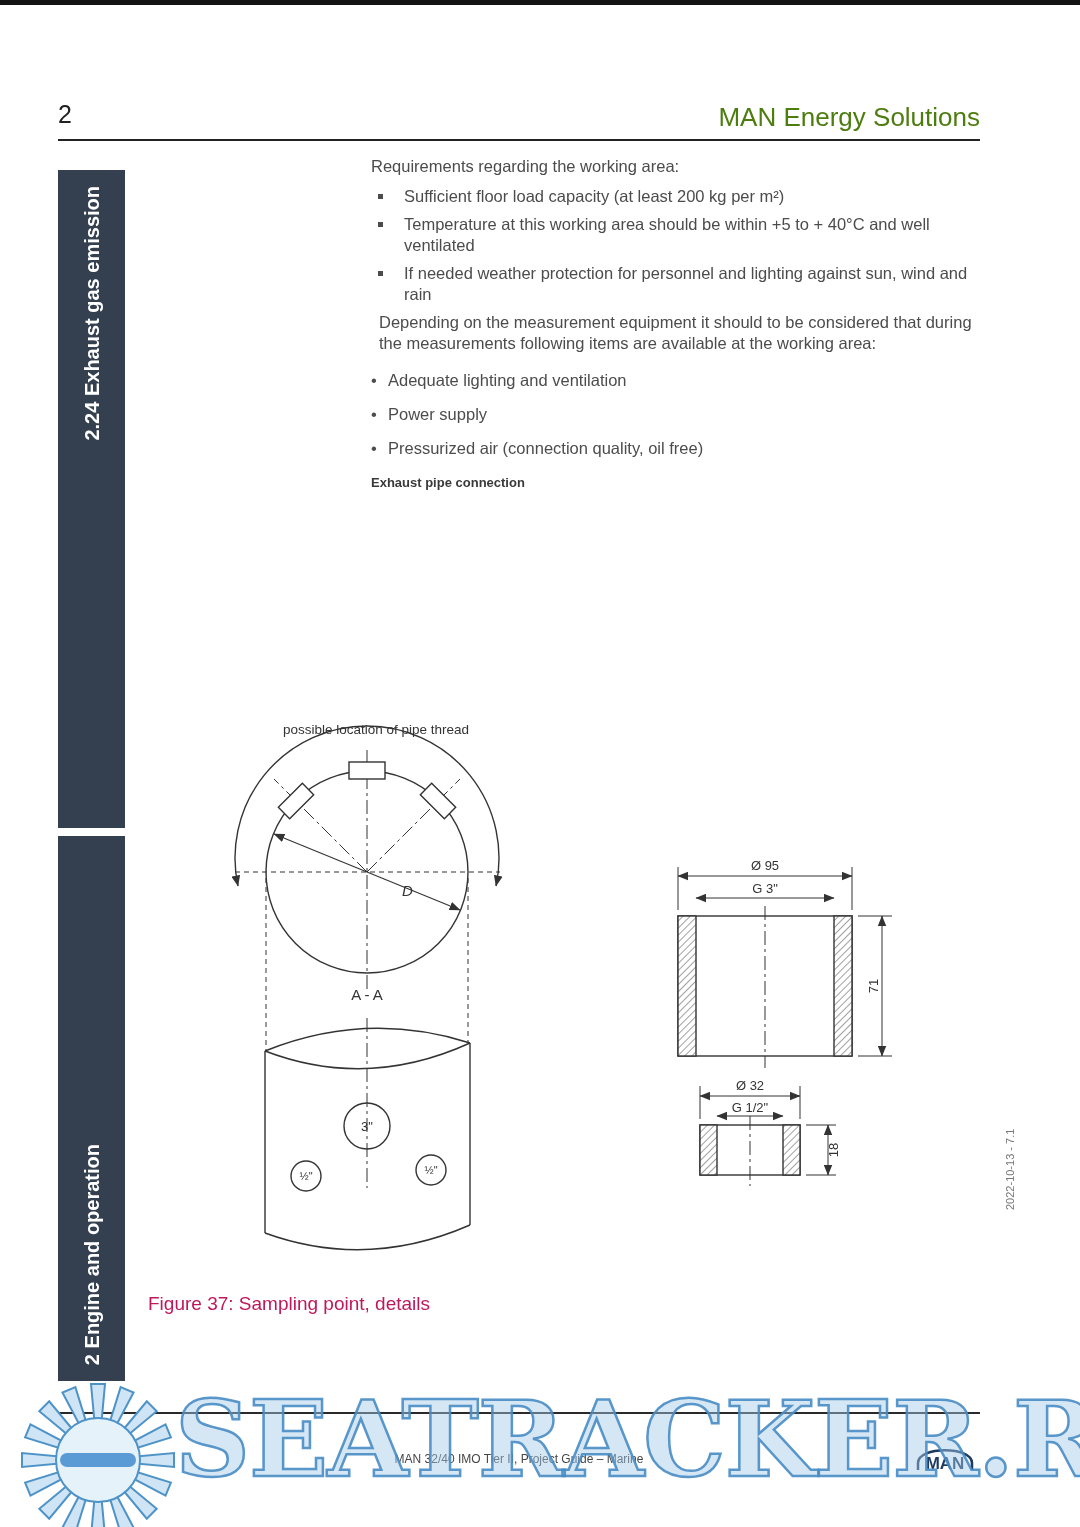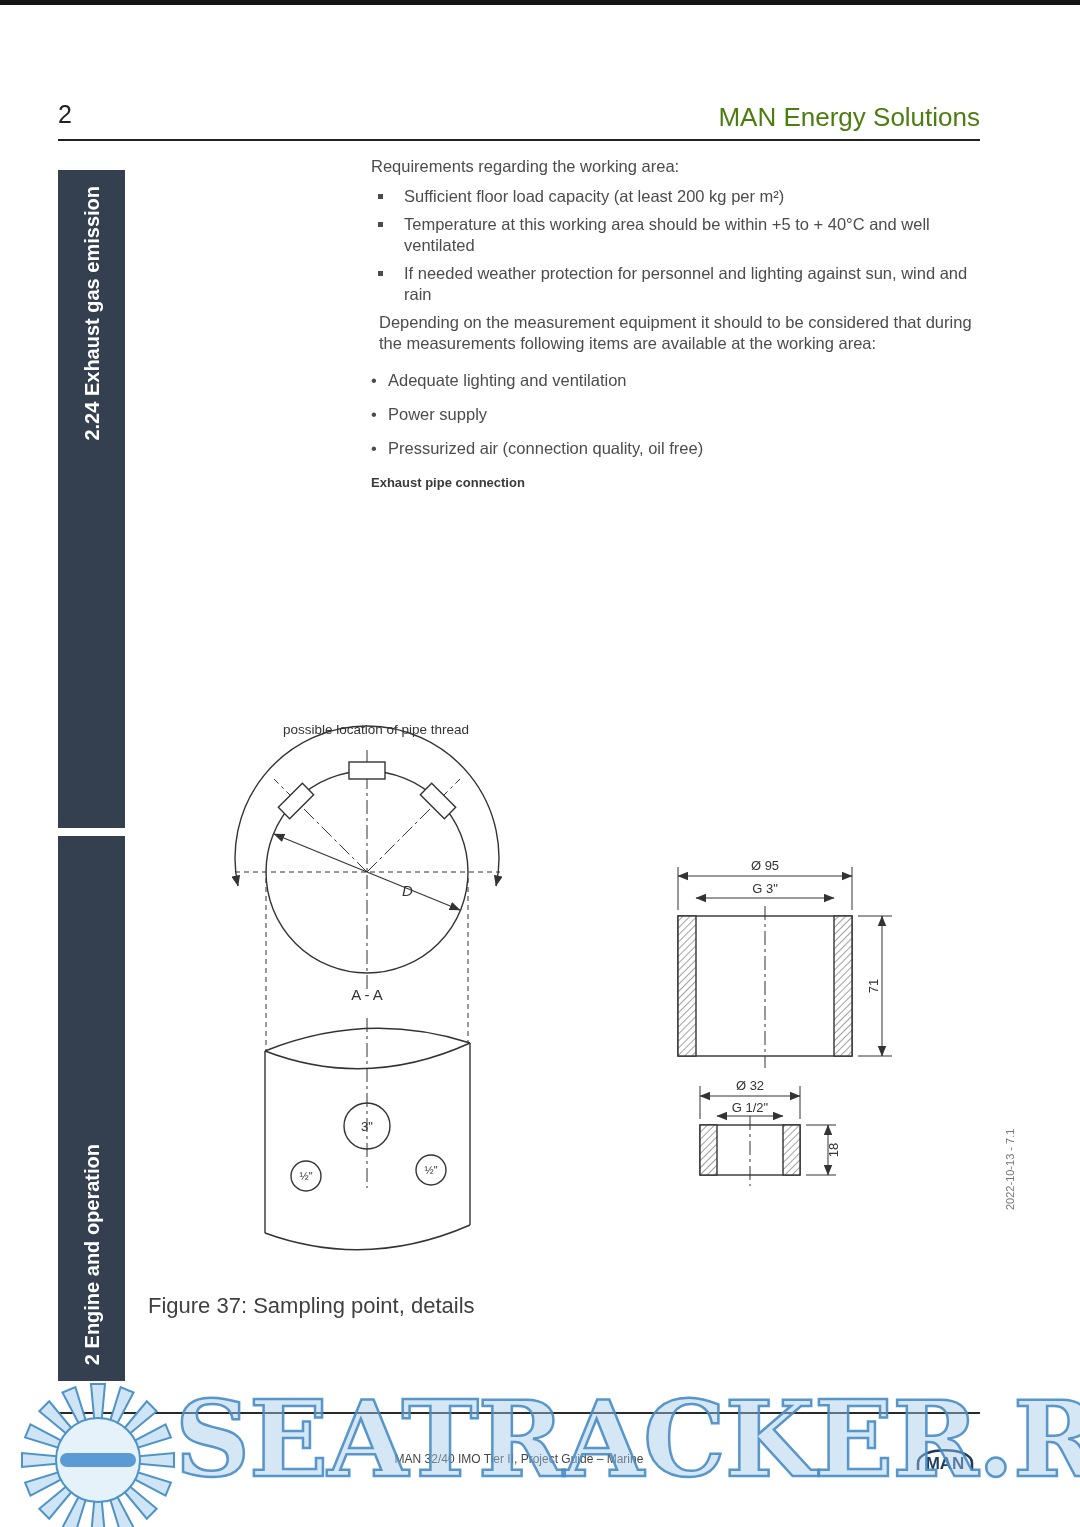--- a/index.html
+++ b/index.html
@@ -33,21 +33,21 @@
   .para{margin:0 0 16px 8px;}
   .fac-item{position:relative;padding-left:17px;margin:0 0 13px 0;}
   .fac-item::before{content:"\2022";position:absolute;left:0;top:0;color:#4c4c4c;}
   .subhead{margin:12px 0 12px 0;font-size:13px;font-weight:bold;color:#3a3a3a;}
   
   .figure-svg{position:absolute;left:230px;top:718px;width:680px;height:545px;}
   .fig-ann{font-size:13.5px;fill:#333;}
   .fig-lbl{font-size:15px;fill:#333;}
   .fig-dim{font-size:13px;fill:#333;}
   .fig-sm{font-size:11px;fill:#333;}
-  .fig-caption{position:absolute;left:148px;top:1293px;font-size:22px;color:#404040;}
+  .fig-caption{position:absolute;left:148px;top:1293px;font-size:19px;color:#be185d;}
   .version-note{
     position:absolute;left:1004px;top:1090px;height:120px;
     writing-mode:vertical-rl;transform:rotate(180deg);
     font-size:11px;color:#777;white-space:nowrap;
   }
   
   .foot-rule{position:absolute;left:58px;top:1412px;width:922px;height:2px;background:#2a2a2a;}
   .foot-ref{position:absolute;left:58px;top:1452px;font-size:16px;color:#555;}
   .foot-title{position:absolute;left:58px;top:1452px;width:922px;text-align:center;font-size:12px;color:#454545;}
   .foot-logo{position:absolute;left:912px;top:1433px;width:66px;height:40px;}

